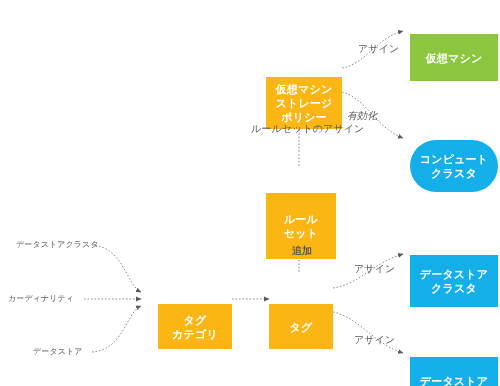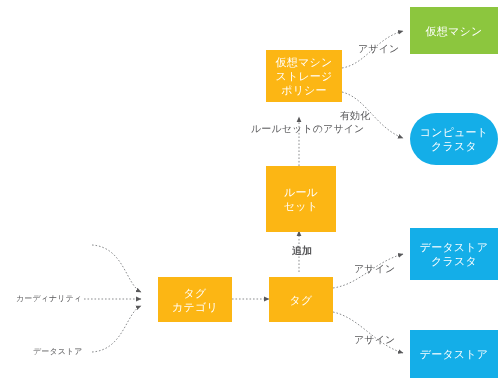--- a/index.html
+++ b/index.html
@@ -28,23 +28,24 @@
   .node {
     position: absolute;
     box-sizing: border-box;
     display: flex;
     align-items: center;
     justify-content: center;
     text-align: center;
     color: #ffffff;
     font-size: 11px;
     line-height: 14px;
-    font-weight: normal;
+    font-weight: bold;
     letter-spacing: 0.2px;
     white-space: pre-line;
+    margin-top: 27px;
   }
   .node.amber { background: #fcb614; }
   .node.green { background: #8cc63e; }
   .node.blue  { background: #14aee8; }
 
   .extlabel {
     position: absolute;
     font-size: 8px;
     line-height: 10px;
     color: #58585a;
@@ -108,28 +109,29 @@
   <div class="node green" style="left:410px; top:7px; width:88px; height:47px;">仮想マシン</div>
 
   <div class="node blue" style="left:410px; top:113px; width:88px; height:52px;border-radius:26px;">コンピュート
 クラスタ</div>
 
   <div class="node blue" style="left:410px; top:228px; width:88px; height:52px;">データストア
 クラスタ</div>
 
   <div class="node blue" style="left:410px; top:330px; width:88px; height:48px;">データストア</div>
 
+  <div class="extlabel" style="left:16px; top:240px;">データストアクラスタ</div>
 
-  <div class="extlabel" style="left:16px; top:294px;">カーディナリティ</div>
+  <div class="extlabel" style="left:8px; top:294px;">カーディナリティ</div>
 
   <div class="extlabel" style="left:33px; top:347px;">データストア</div>
 
   <div class="edgelabel" style="left:358px; top:44px;">アサイン</div>
 
-  <div class="edgelabel" style="left:340px; top:111px;">有効化</div>
+  <div class="edgelabel" style="left:347px; top:111px;font-style:italic;">有効化</div>
 
   <div class="edgelabel" style="left:251px; top:124px;">ルールセットのアサイン</div>
 
   <div class="edgelabel" style="left:292px; top:246px;font-weight:bold;">追加</div>
 
   <div class="edgelabel" style="left:354px; top:264px;">アサイン</div>
 
   <div class="edgelabel" style="left:354px; top:335px;">アサイン</div>
 
 </div>

